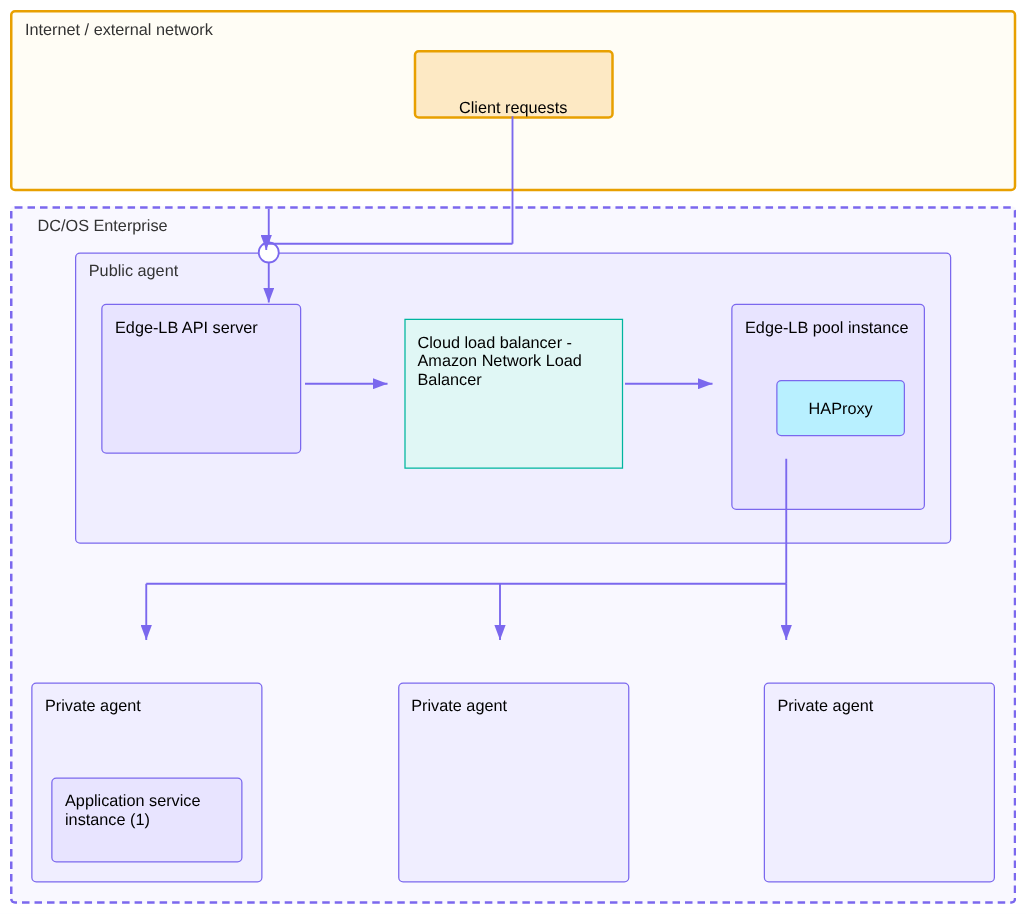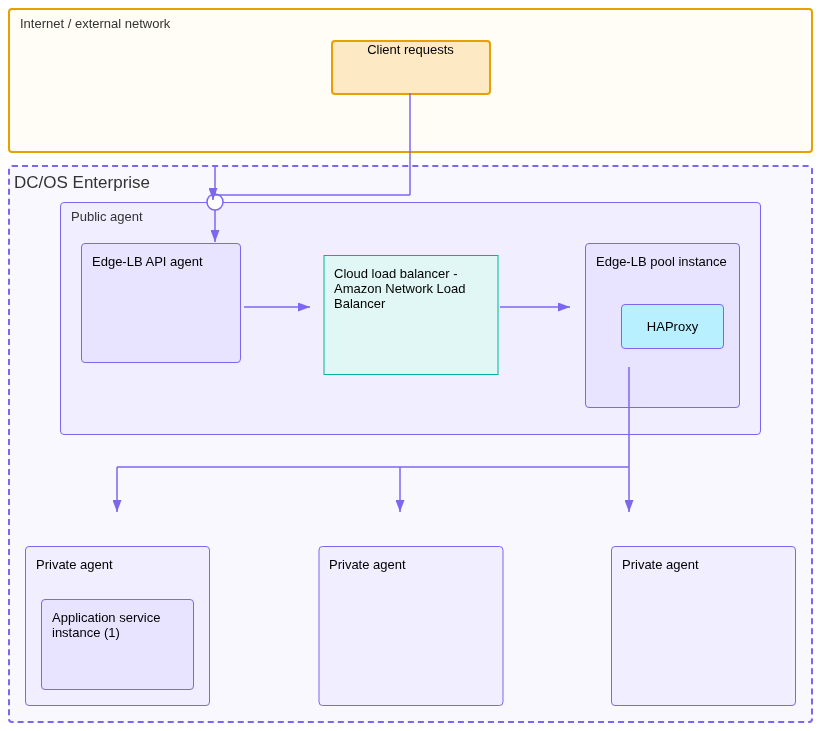--- a/index.html
+++ b/index.html
@@ -43,43 +43,43 @@
       position: absolute;
       top: 30px;
       left: 50%;
       transform: translateX(-50%);
       width: 160px;
       height: 55px;
       border: 2px solid #e8a000;
       border-radius: 4px;
       background: #fde9c4;
       display: flex;
-      align-items: flex-start;
+      align-items: flex-end;
       justify-content: center;
       text-align: center;
       font-size: 13px;
     }
 
     
     .dcos-zone {
       position: absolute;
       top: 165px;
       left: 8px;
       right: 8px;
       bottom: 8px;
       border: 2px dashed #7b68ee;
       border-radius: 4px;
       background: #f9f8ff;
     }
 
     .dcos-zone .zone-label {
       position: absolute;
       top: 6px;
-      left: 4px;
-      font-size: 17px;
+      left: 20px;
+      font-size: 13px;
       color: #333;
     }
 
     
     .public-agent-zone {
       position: absolute;
       top: 35px;
       left: 50px;
       right: 50px;
       height: 233px;
@@ -196,21 +196,21 @@
       padding: 10px;
       font-size: 13px;
     }
 
     
     .app-service-box {
       position: absolute;
       bottom: 15px;
       left: 15px;
       right: 15px;
-      height: 91px;
+      height: 68px;
       border: 1.5px solid #7b68ee;
       border-radius: 4px;
       background: #e8e4ff;
       padding: 10px;
       font-size: 13px;
     }
 
     
     .arrows-svg {
       position: absolute;
@@ -234,21 +234,21 @@
     </div>
   </div>
 
   <div class="dcos-zone">
     <span class="zone-label">DC/OS Enterprise</span>
 
     <div class="public-agent-zone">
       <span class="zone-label">Public agent</span>
 
       <div class="edge-lb-api">
-        <span>Edge-LB API agent</span>
+        <span>Edge-LB API server</span>
       </div>
 
       <div class="cloud-lb">
         <span>Cloud load balancer - Amazon Network Load Balancer</span>
       </div>
 
       <div class="edge-lb-pool">
         <span>Edge-LB pool instance</span>
         <div class="haproxy-box">
           <span>HAProxy</span>

